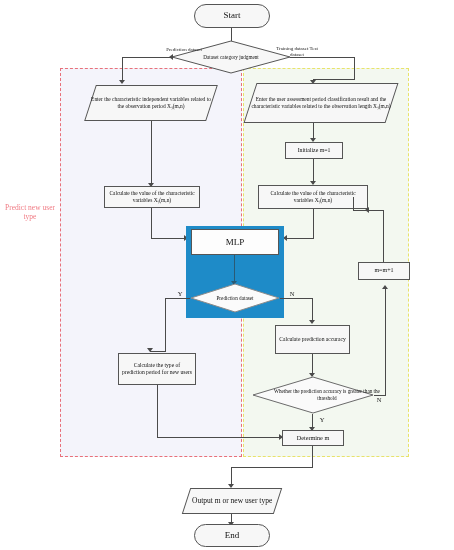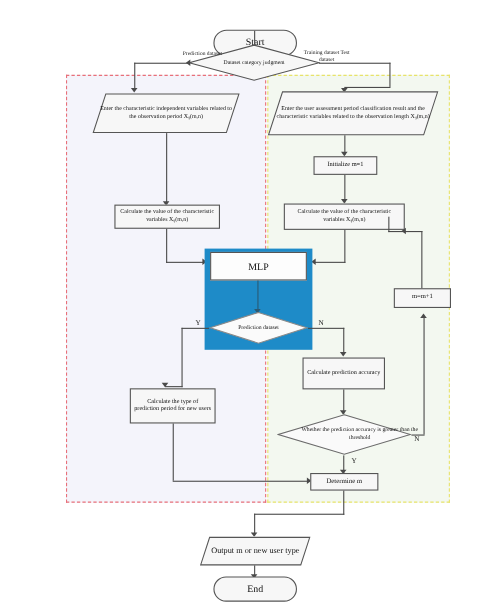--- a/index.html
+++ b/index.html
@@ -91,22 +91,23 @@
   .edge-label.big{font-size:6.5px;}
 </style>
 </head>
 <body>
 
 <div id="stage">
 
   <div class="region region-left"></div>
   <div class="region region-right"></div>
 
-
-  <div class="node terminator" style="left:194px;top:4px;width:76px;height:24px;margin-top:23px;">Start</div>
+  <div class="anno anno-left">Predict new user type</div>
+
+  <div class="node terminator" style="left:194px;top:4px;width:76px;height:24px;">Start</div>
 
   <div class="ln vl" style="left:231px;top:28px;height:20px;"></div>
   <div class="arrow down" style="left:228px;top:47px;"></div>
 
   <div class="diamond" style="left:171px;top:40px;width:120px;height:34px;">
     <svg width="120" height="34" viewBox="0 0 120 34">
       <polygon points="60,1 119,17 60,33 1,17" fill="#f7f7f7" stroke="#555" stroke-width="1"></polygon>
     </svg>
     <div class="dtext">Dataset category judgment</div>
   </div>

